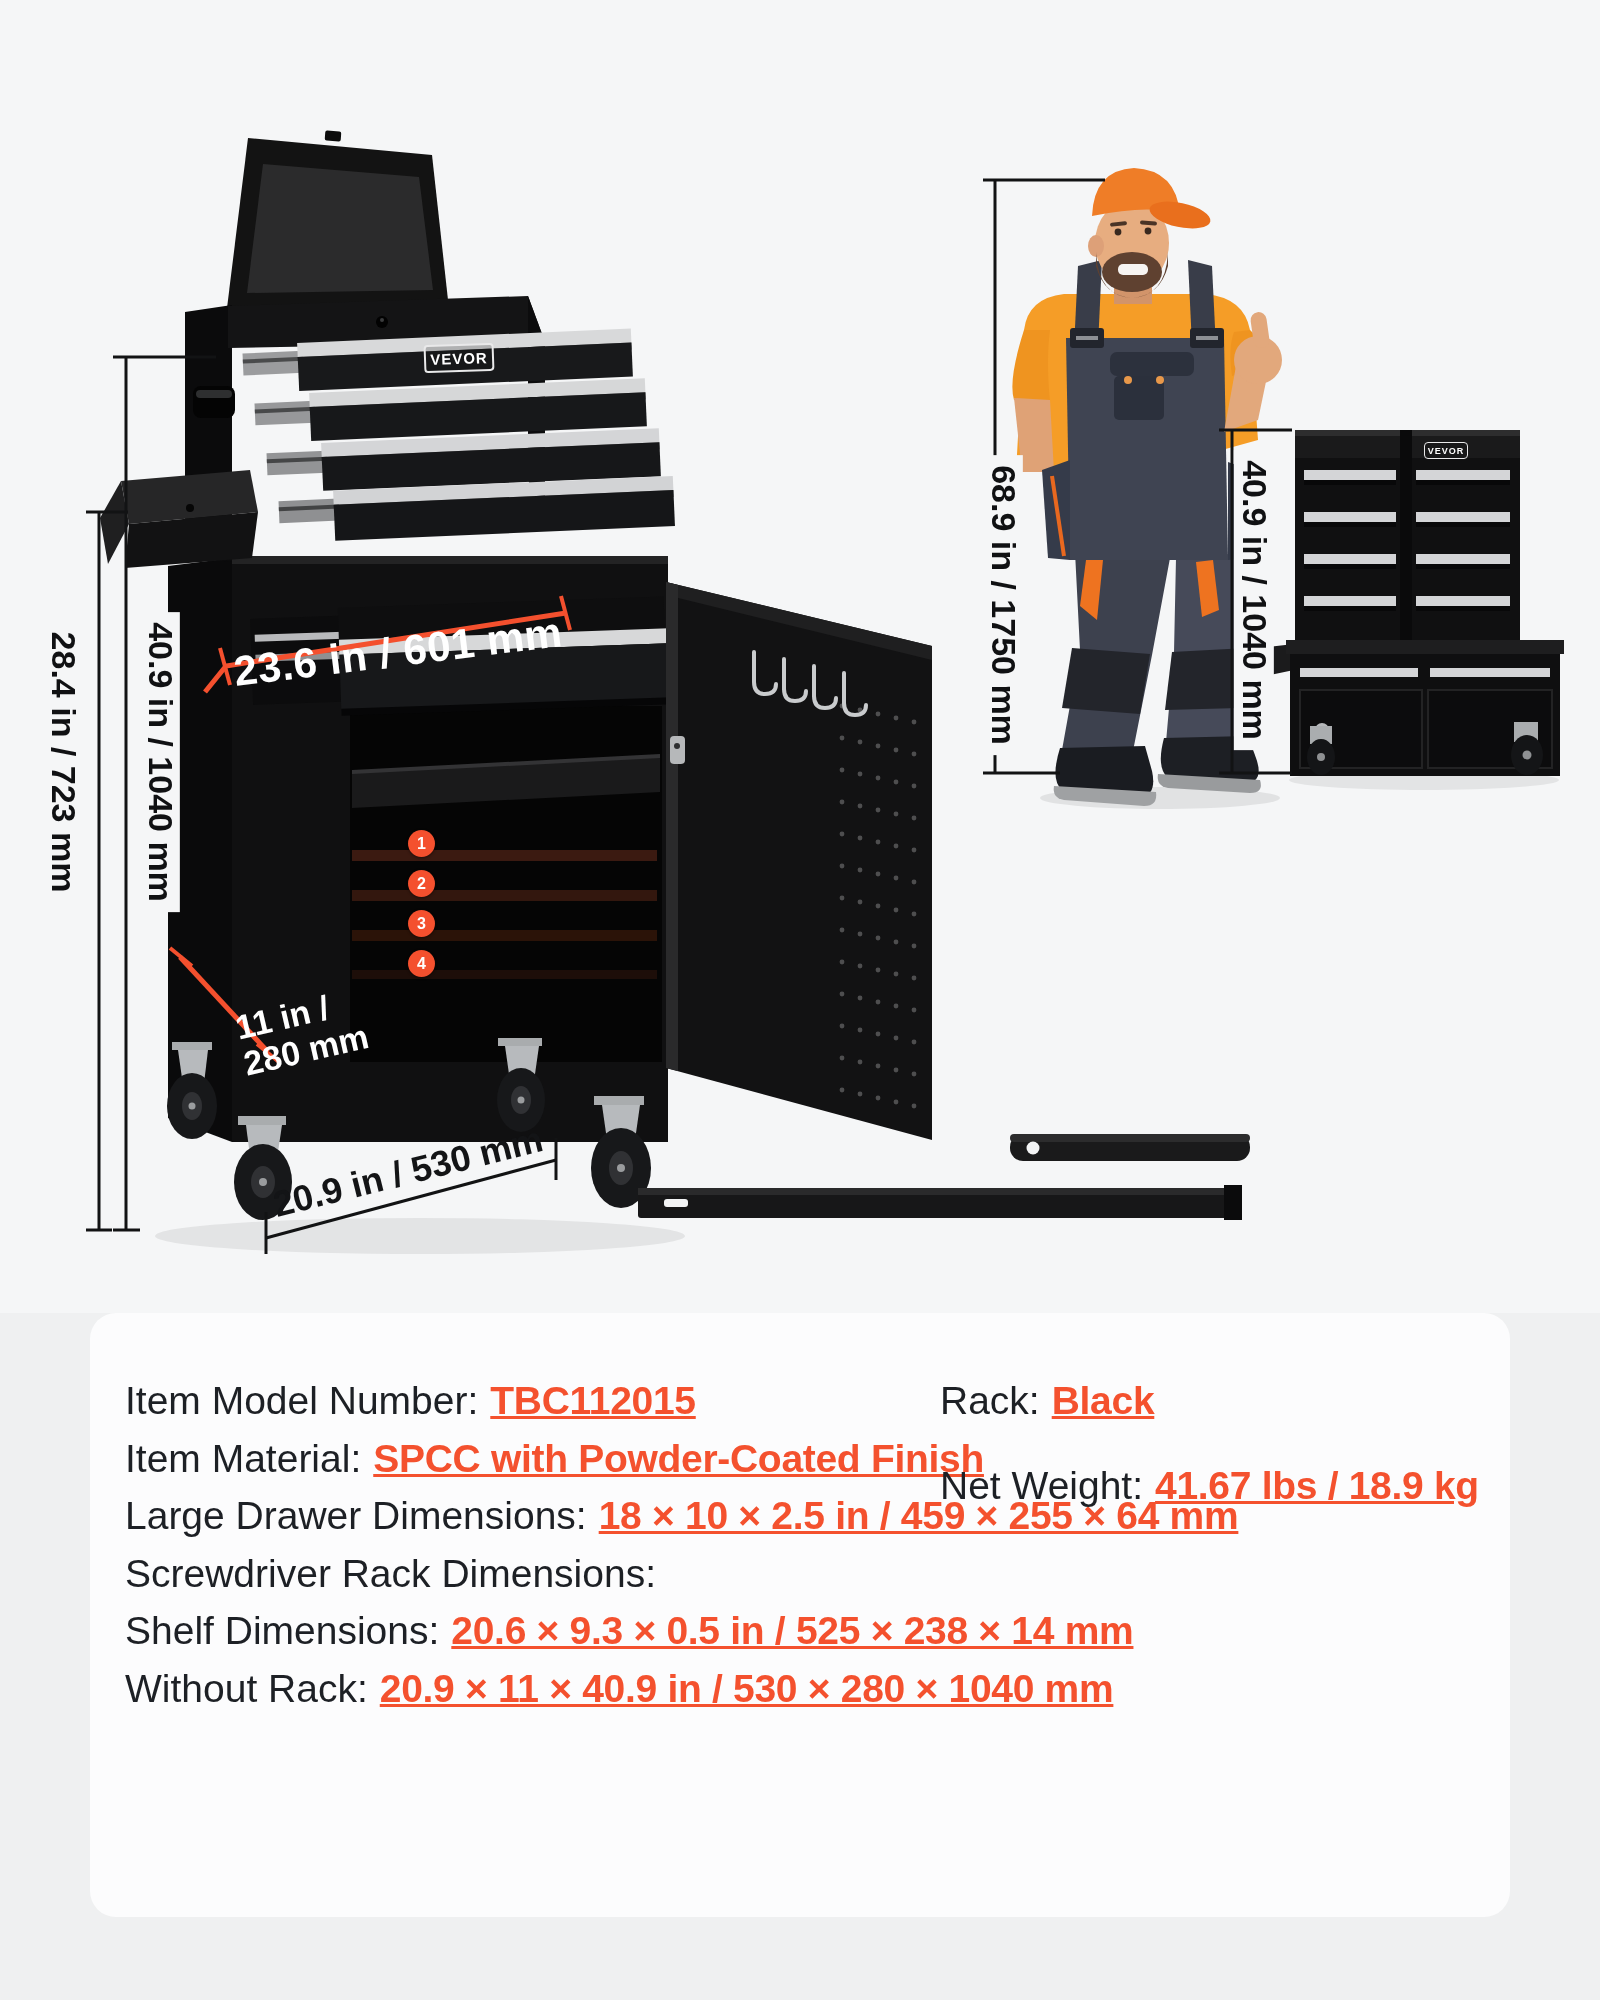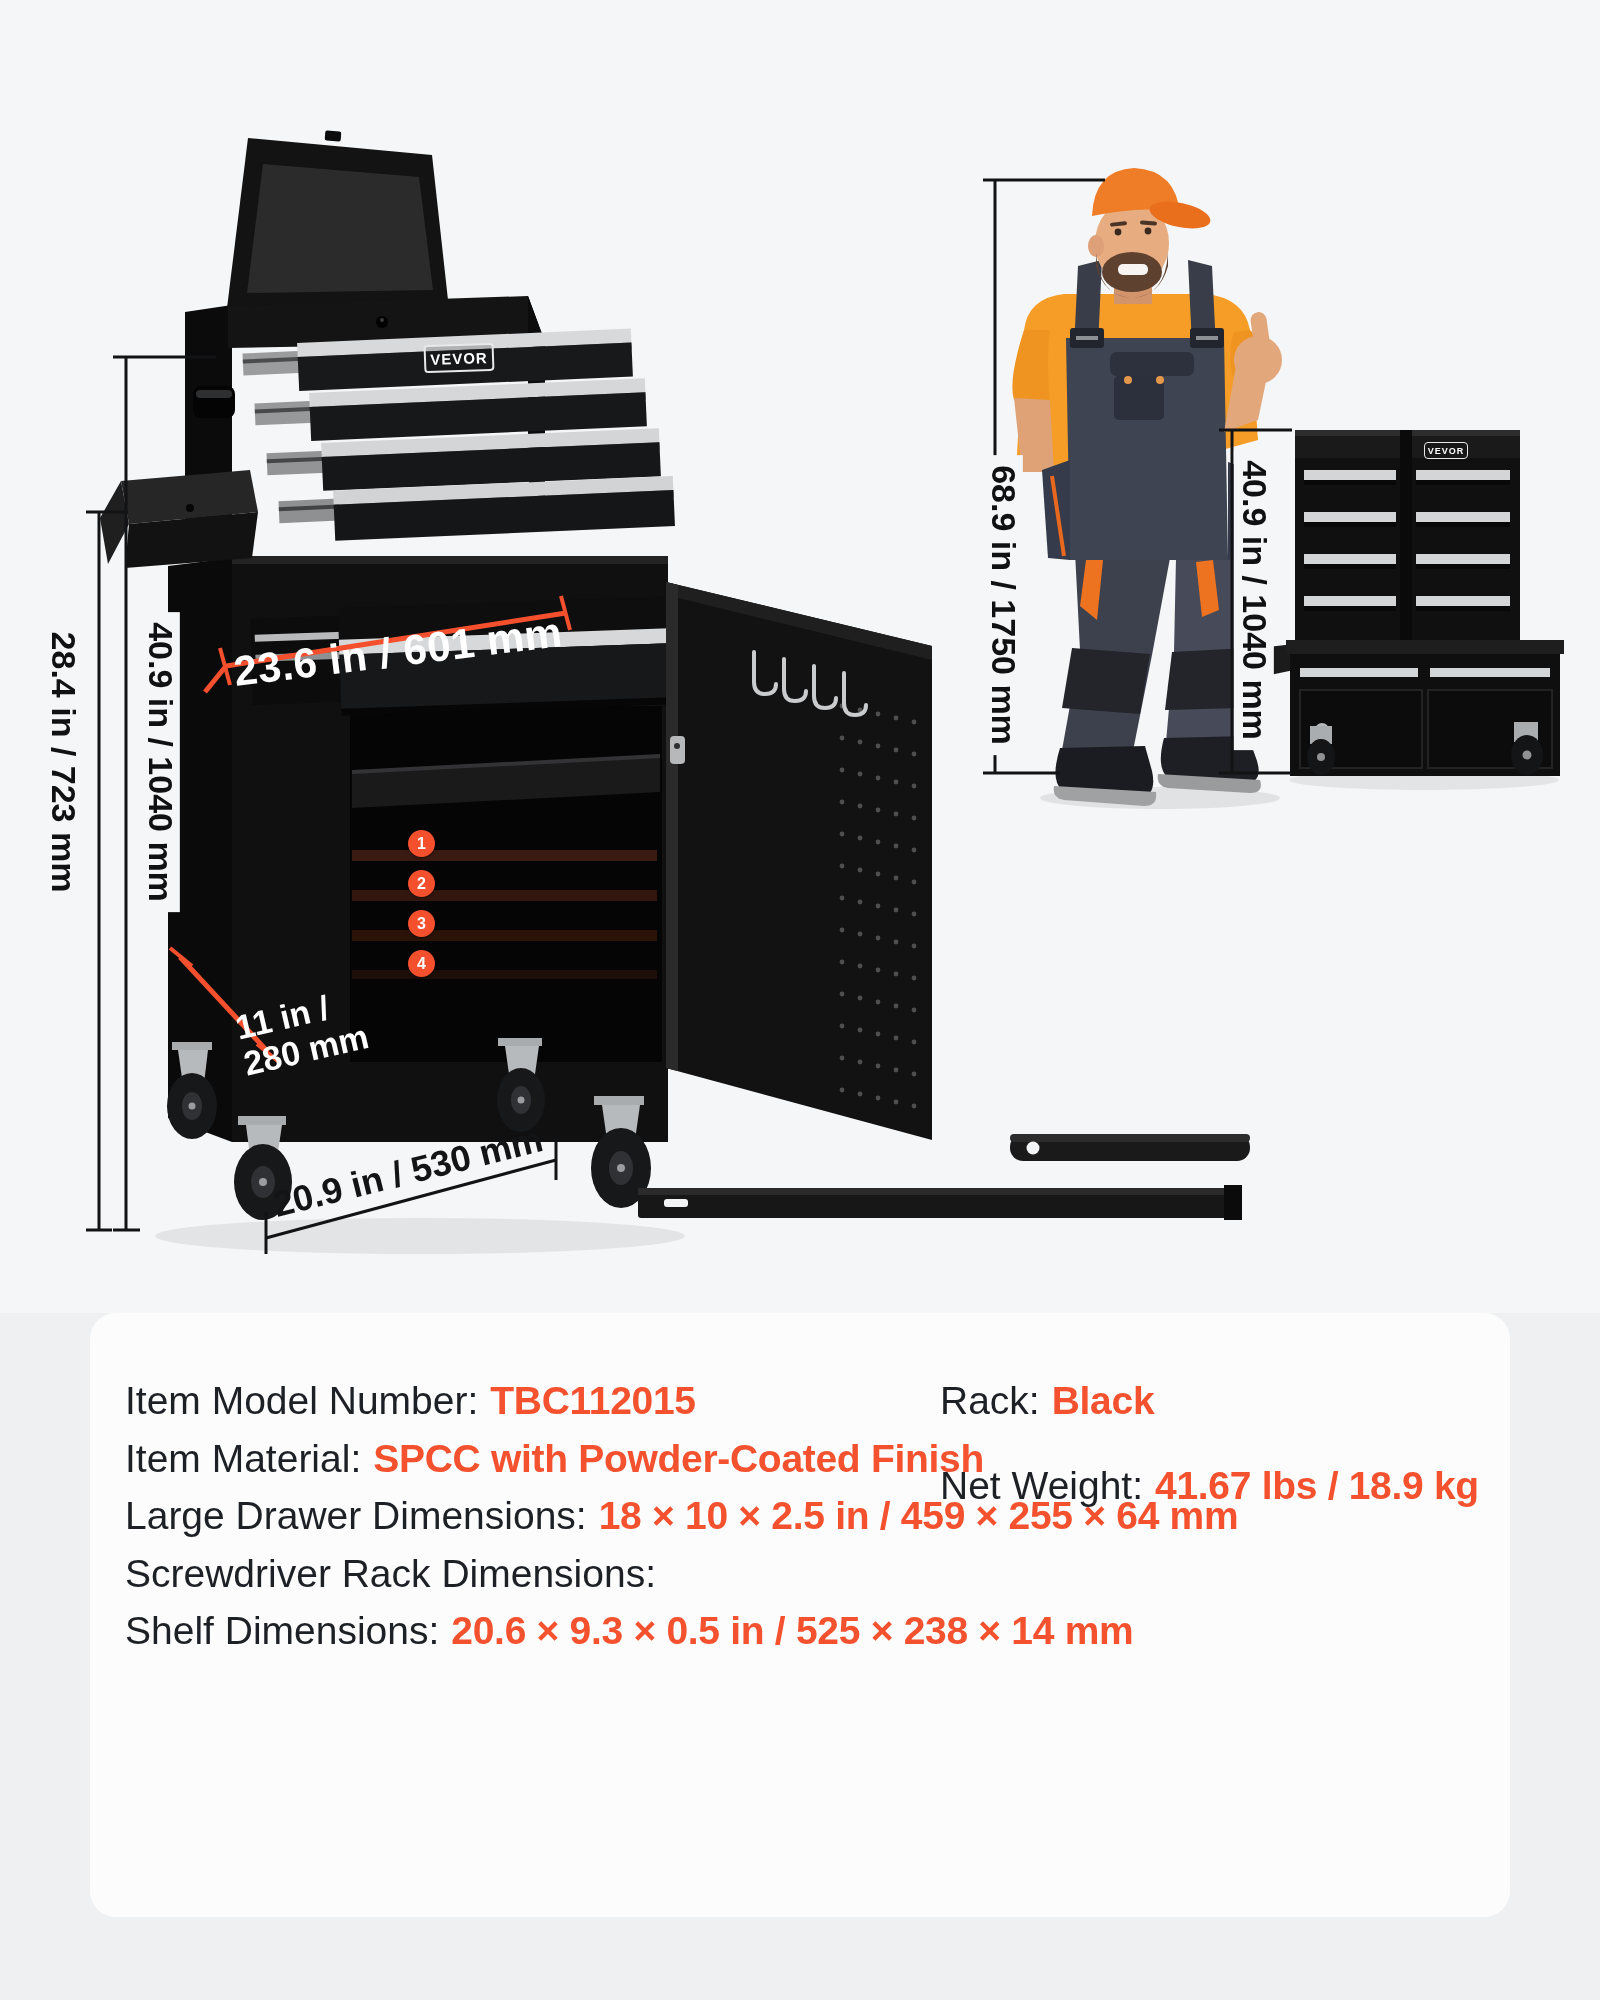--- a/index.html
+++ b/index.html
@@ -47,21 +47,21 @@
     box-shadow:0 1px 3px rgba(0,0,0,.45);
   }
   
   #spec-panel{
     left:90px;top:1313px;width:1420px;height:604px;
     background:#fcfcfd;border-radius:26px;
   }
   #spec-rows{left:125px;top:1379px;width:1370px;}
   .spec-row{height:57.5px;display:flex;align-items:flex-start;font-size:39px;white-space:nowrap;}
   .spec-label{color:#1d2025;font-weight:500;}
-  .spec-value{color:#f4512e;font-weight:700;margin-left:12px;letter-spacing:-0.3px;}
+  .spec-value{color:#f4512e;font-weight:700;margin-left:12px;letter-spacing:-0.3px;text-decoration:underline;}
   .spec-right{left:940px;width:560px;}
   .r0{top:1379px;} .r1{top:1436.5px;margin-top:27px;}
 </style>
 </head>
 <body>
 
 <div id="bottom-bg" class="abs"></div>
 
 <svg id="scene" class="abs" viewBox="0 0 1600 2000">
 
@@ -458,20 +458,24 @@
     <span class="spec-label">Large Drawer Dimensions:</span>
     <span class="spec-value">18 × 10 × 2.5 in / 459 × 255 × 64 mm</span>
   </div>
   <div class="spec-row">
     <span class="spec-label">Screwdriver Rack Dimensions:</span>
   </div>
   <div class="spec-row">
     <span class="spec-label">Shelf Dimensions:</span>
     <span class="spec-value">20.6 × 9.3 × 0.5 in / 525 × 238 × 14 mm</span>
   </div>
+  <div class="spec-row">
+    <span class="spec-label">Without Rack:</span>
+    <span class="spec-value">20.9 × 11 × 40.9 in / 530 × 280 × 1040 mm</span>
+  </div>
 </div>
 <div class="abs spec-row spec-right r0">
   <span class="spec-label">Rack:</span>
   <span class="spec-value">Black</span>
 </div>
 <div class="abs spec-row spec-right r1">
   <span class="spec-label">Net Weight:</span>
   <span class="spec-value">41.67 lbs / 18.9 kg</span>
 </div>
 

